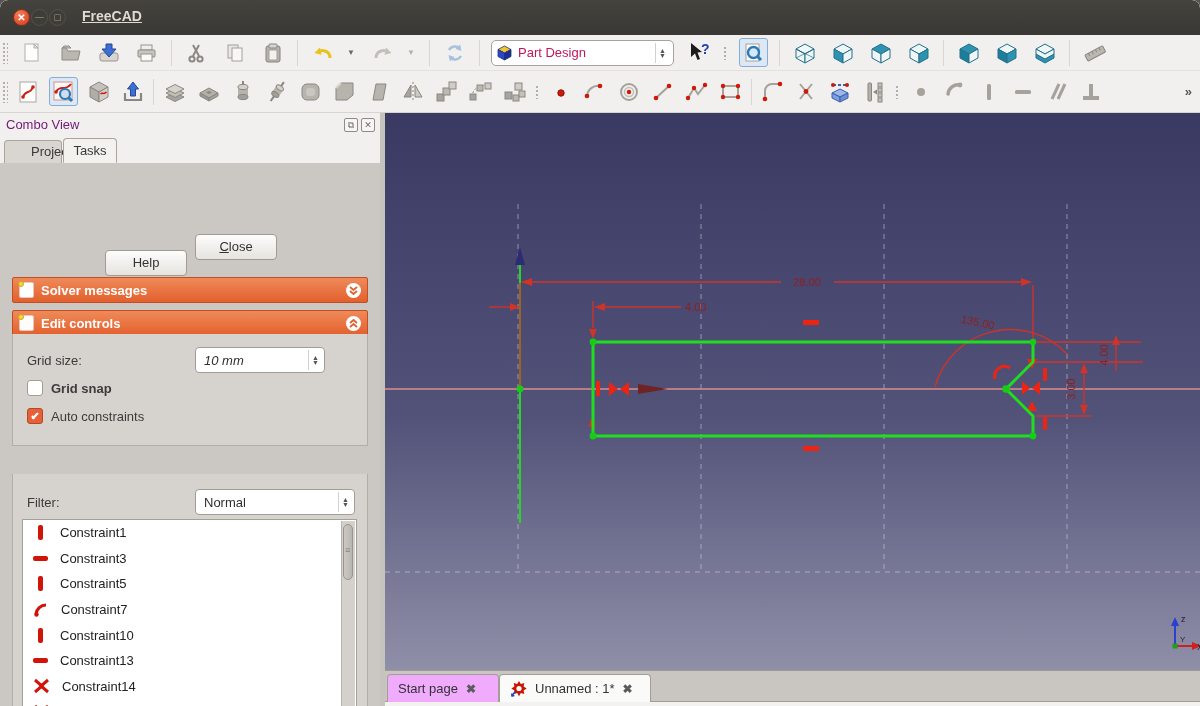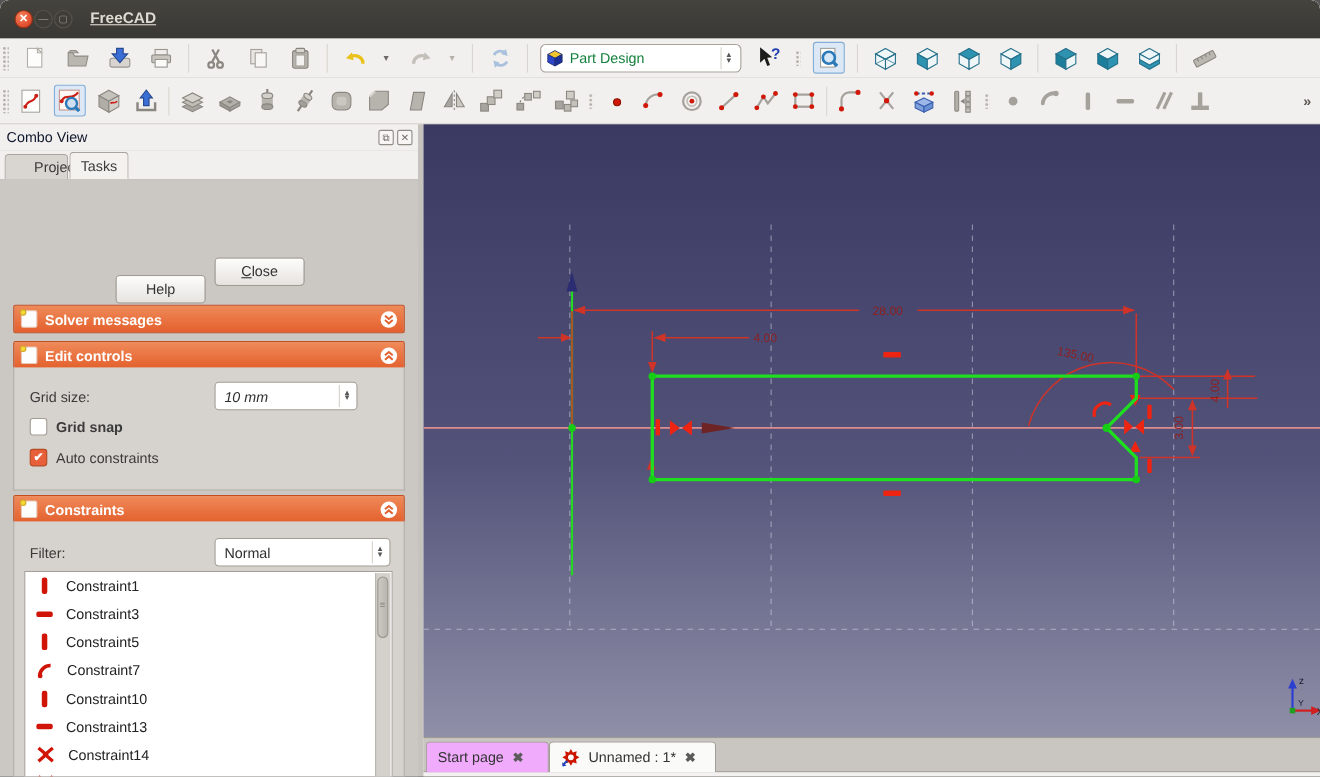--- a/index.html
+++ b/index.html
@@ -17,27 +17,27 @@
   #tb1{top:35px;height:36px;border-bottom:1px solid #e3e1dd;gap:11px;}
   #tb2{top:71px;height:42px;border-bottom:1px solid #d8d5d0;gap:7px;}
   .tbtn{width:27px;height:27px;flex:none;display:flex;align-items:center;justify-content:center;border-radius:3px;}
   .tbtn.active{background:#dce8f5;border:1px solid #85aed6;}
   .caret{width:11px;flex:none;font-size:8px;color:#6d6a66;text-align:left;}
   .caret.dis{color:#b4b0aa;}
   .sep{width:1px;height:26px;background:#d9d6d1;flex:none;}
   .grip{width:6px;height:22px;flex:none;background-image:radial-gradient(#b3afa8 1px,transparent 1.3px);background-size:4px 4px;}
   .grip.small{height:14px;width:5px;}
   .wb-combo{height:26px;width:183px;flex:none;background:#fff;border:1px solid #a9a29a;border-radius:5px;display:flex;align-items:center;padding:0 4px;box-sizing:border-box;gap:5px;}
-  .wb-combo .lbl{font-size:13px;color:#15803d;flex:1;}
+  .wb-combo .lbl{font-size:13px;color:#be185d;flex:1;}
   .spin{width:13px;display:flex;flex-direction:column;align-items:center;line-height:5px;font-size:7px;color:#555;border-left:1px solid #d5d2cd;height:20px;justify-content:center;}
   .overflow{margin-left:auto;margin-right:6px;font-size:13px;font-weight:bold;color:#5a5752;}
   
   .left-panel{position:absolute;left:0;top:113px;width:380px;height:593px;background:#cbc7c2;}
   .dock-header{position:absolute;left:0;top:0;width:380px;height:24px;background:#f1f0ee;}
-  .dock-title{position:absolute;left:6px;top:4px;font-size:13px;color:#0f172a;}
+  .dock-title{position:absolute;left:6px;top:4px;font-size:13px;color:#701a75;}
   .dock-ico{position:absolute;top:5px;width:14px;height:14px;border:1px solid #8f8b85;border-radius:2px;box-sizing:border-box;color:#6e6a65;font-size:9px;line-height:12px;text-align:center;background:#f7f6f4;}
   .tab-strip{position:absolute;left:0;top:24px;width:380px;height:26px;background:#f1f0ee;border-bottom:1px solid #a9a49e;}
   .cv-tab{position:absolute;height:25px;box-sizing:border-box;border:1px solid #a9a49e;border-bottom:none;border-radius:4px 4px 0 0;font-size:13px;color:#3a3a3a;text-align:center;line-height:24px;}
   .cv-tab.inactive{left:4px;top:3px;width:58px;height:23px;background:#d9d5d0;line-height:22px;padding-left:26px;}
   .cv-tab.active{left:63px;top:1px;width:54px;background:#f3f2ef;border-bottom:1px solid #f3f2ef;z-index:2;}
   .panel-body{position:absolute;left:0;top:50px;width:380px;height:543px;background:#cbc7c2;}
   .pbtn{position:absolute;height:26px;box-sizing:border-box;background:linear-gradient(#fdfdfc,#e6e3df);border:1px solid #a29b93;border-radius:4px;font-size:13px;color:#333;text-align:center;line-height:24px;}
   .pbtn span{display:block;}
   .uletter::first-letter{text-decoration:underline;}
   .sect-hdr{position:absolute;left:12px;width:356px;height:24px;background:linear-gradient(#ef8a59,#e3602d);border:1px solid #c24e24;border-radius:2px;box-sizing:border-box;display:flex;align-items:center;padding:12px 6px;gap:7px;}
@@ -527,30 +527,20 @@
               <span>▲</span>
               <span>▼</span>
             </span>
         </div>
         <span class="chk" style="left:14px;top:46px;"></span>
         <span class="flabel" style="left:38px;top:47px;font-weight:bold;">Grid snap</span>
         <span class="chk on" style="left:14px;top:74px;">✔</span>
         <span class="flabel" style="left:38px;top:75px;">Auto constraints</span>
       </div>
 
-      <div class="sect-hdr" style="top:287px;">
-        <span class="note-ico"></span>
-        <span class="t">Constraints</span>
-        <span class="badge">
-            <svg width="11" height="11">
-              <polyline points="2,5 5.5,2 9,5" fill="none" stroke="#e0622f" stroke-width="1.8"></polyline>
-              <polyline points="2,9 5.5,6 9,9" fill="none" stroke="#e0622f" stroke-width="1.8"></polyline>
-            </svg>
-          </span>
-      </div>
       <div class="sect-box" style="top:311px;height:248px;">
         <span class="flabel" style="left:14px;top:21px;">Filter:</span>
         <div class="combo" style="left:182px;top:15px;width:160px;">
           <span class="val">Normal</span>
           <span class="spin">
               <span>▲</span>
               <span>▼</span>
             </span>
         </div>
       </div>

